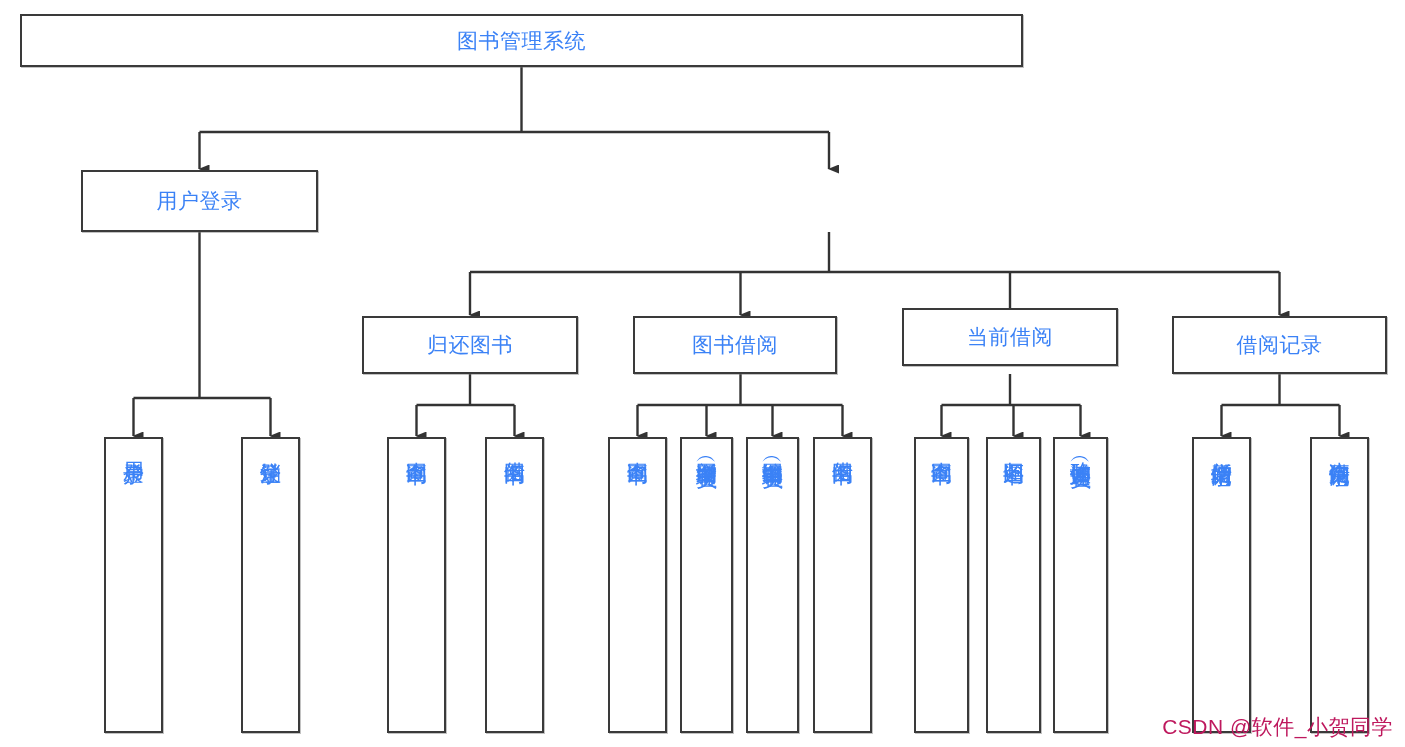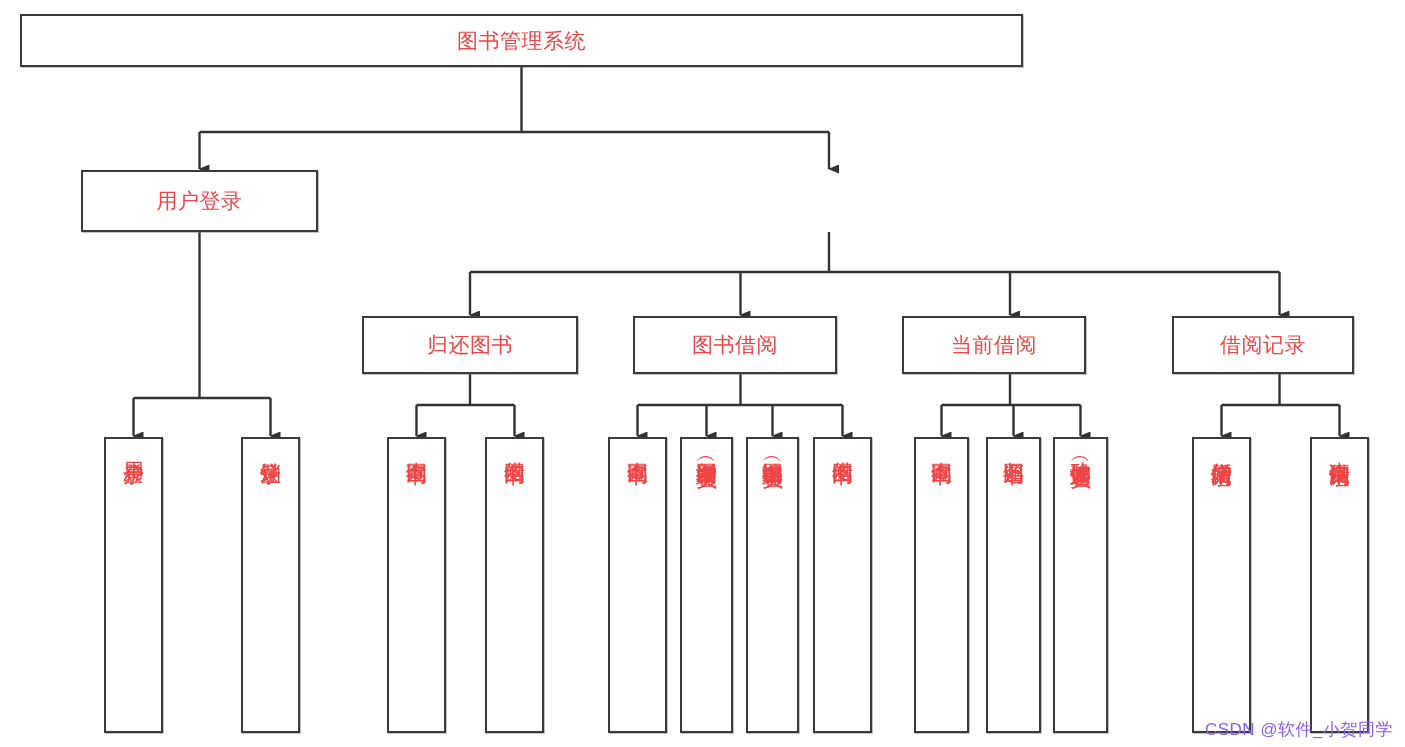--- a/index.html
+++ b/index.html
@@ -34,21 +34,21 @@
     align-items: center;
     justify-content: center;
     color: #262626;
     box-shadow: 1px 1px 0 rgba(120,120,120,0.45);
   }
   .node-label {
     display: block;
     text-align: right;
     line-height: 1.12;
     white-space: nowrap;
-    color: #ef4444;
+    color: #3b82f6;
   }
   .node.horizontal .node-label {
     font-size: 21px;
     letter-spacing: 0.5px;
   }
   .node.vertical {
     align-items: flex-start;
     justify-content: center;
     padding-top: 6px;
   }
@@ -57,22 +57,22 @@
     text-orientation: upright;
     font-size: 21px;
     line-height: 1.04;
     letter-spacing: 1px;
     white-space: nowrap;
   }
   #watermark {
     position: absolute;
     right: 12px;
     bottom: 6px;
-    font-size: 17px;
-    color: #8b5cf6;
+    font-size: 21px;
+    color: #be185d;
     letter-spacing: 0.5px;
     white-space: nowrap;
     pointer-events: none;
   }
 </style>
 </head>
 <body>
 
 <div id="diagram-root">
 
@@ -129,25 +129,25 @@
 
 
   <div class="node horizontal" style="left: 362px; top: 316px; width: 216px; height: 58px;">
     <span class="node-label">归还图书</span>
   </div>
 
   <div class="node horizontal" style="left: 633px; top: 316px; width: 204px; height: 58px;">
     <span class="node-label">图书借阅</span>
   </div>
 
-  <div class="node horizontal" style="left: 902px; top: 316px; width: 184px; height: 58px;">
+  <div class="node horizontal" style="left: 902px; top: 308px; width: 216px; height: 58px;">
     <span class="node-label">当前借阅</span>
   </div>
 
-  <div class="node horizontal" style="left: 1172px; top: 316px; width: 182px; height: 58px;">
+  <div class="node horizontal" style="left: 1172px; top: 316px; width: 215px; height: 58px;">
     <span class="node-label">借阅记录</span>
   </div>
 
   <div class="node vertical" style="left: 104px; top: 437px; width: 59px; height: 296px;">
     <span class="node-label">用户登录</span>
   </div>
 
   <div class="node vertical" style="left: 241px; top: 437px; width: 59px; height: 296px;">
     <span class="node-label">注销登录</span>
   </div>

